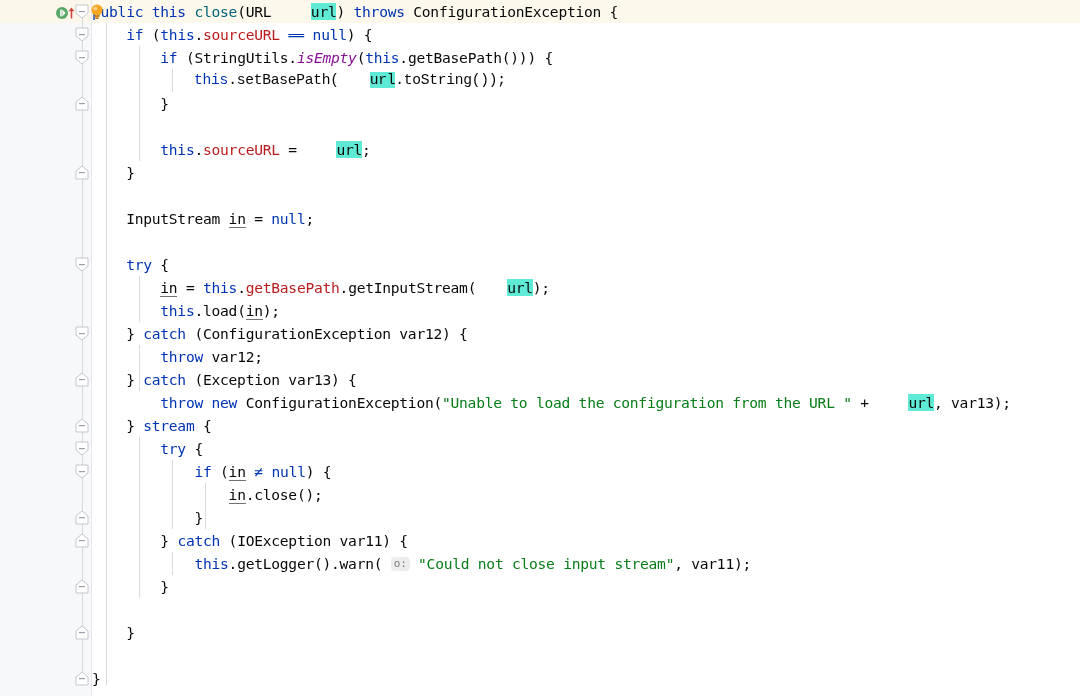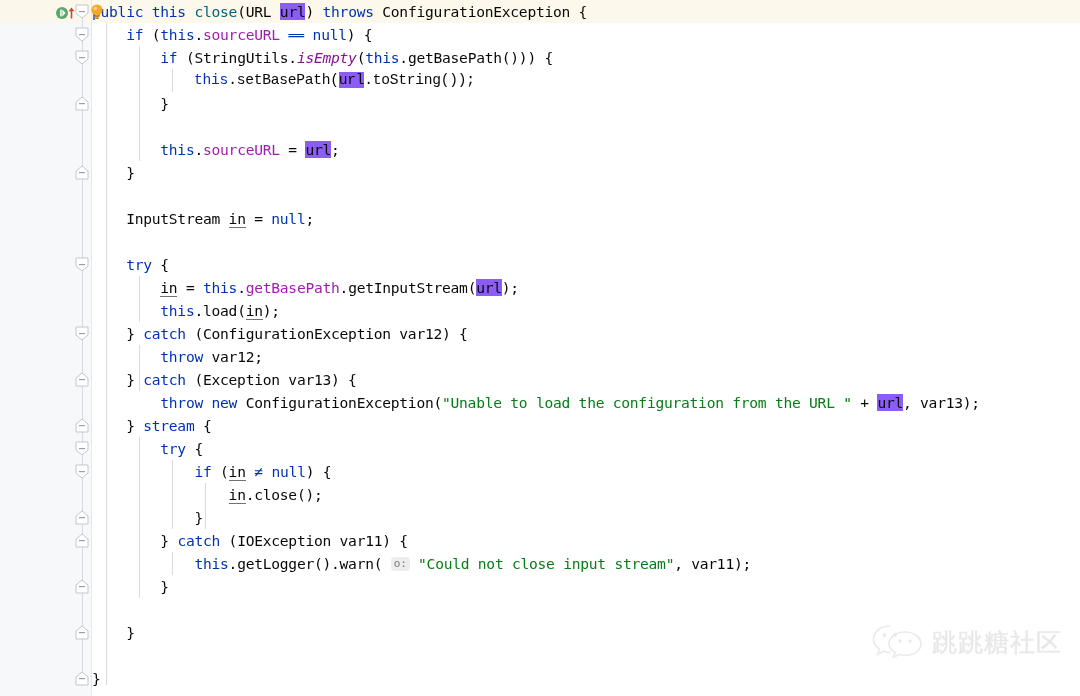--- a/index.html
+++ b/index.html
@@ -107,23 +107,23 @@
     font-size: 14.6px;
     font-family: "DejaVu Sans Mono", monospace;
     color: #080808;
     letter-spacing: -0.25px;
     z-index: 2;
   }
   
   .kw   { color: #0033B3; }
   .str  { color: #067D17; }
   .meth { color: #00627A; }
-  .fld  { color: #a21caf; }
+  .fld  { color: #b91c1c; }
   .sfld { color: #871094; font-style: italic; }
-  .hl   { background: #8b5cf6; }
+  .hl   { background: #5eead4; margin-left: 31px; }
   .und  { border-bottom: 1px solid #727272; }
   .hint {
     display: inline-block;
     background: #EDEDED;
     color: #7A7A7A;
     border-radius: 4px;
     font-size: 11px;
     padding: 0 3px;
     line-height: 14px;
     vertical-align: 2px;
@@ -322,29 +322,14 @@
         <div class="line" style="top: 529px; text-align: right;">        } <span class="kw">catch</span> (IOException var11) {</div>
         <div class="line" style="top: 552px;">            <span class="kw">this</span>.getLogger().warn( <span class="hint">o:</span> <span class="str">"Could not close input stream"</span>, var11);</div>
         <div class="line" style="top: 575px;">        }</div>
         <div class="line" style="top: 598px;"></div>
         <div class="line" style="top: 621px;">    }</div>
         <div class="line" style="top: 644px;"></div>
         <div class="line" style="top: 667px;">}</div>
       </div>
   </div>
 
-  <div class="watermark">
-    <span>
-      <svg width="52" height="36" viewBox="0 0 52 36">
-        <g fill="none" stroke="#C2C2C2" stroke-width="1.6">
-          <path d="M19 4 C9.6 4 2.5 10.1 2.5 17.2 C2.5 21.2 4.9 24.8 8.6 27.1 L6.6 32.4 L12.6 29.3 C14.6 29.9 16.8 30.2 19 30.2"></path>
-          <path d="M34 10 C43.4 10 50 15.4 50 21.7 C50 28 43.4 33.4 34 33.4 C31.9 33.4 29.9 33.1 28 32.6 L22.3 35.5 L24.2 30.6 C20.6 28.4 18 25.3 18 21.7 C18 15.4 24.6 10 34 10 Z"></path>
-        </g>
-        <circle cx="13.5" cy="13" r="1.9" fill="#C2C2C2"></circle>
-        <circle cx="24" cy="13" r="1.9" fill="#C2C2C2"></circle>
-        <circle cx="29" cy="19" r="1.7" fill="#C2C2C2"></circle>
-        <circle cx="39" cy="19" r="1.7" fill="#C2C2C2"></circle>
-      </svg>
-    </span>
-    <span class="wm-text">跳跳糖社区</span>
-  </div>
 
 </div>
 
 </body></html>

